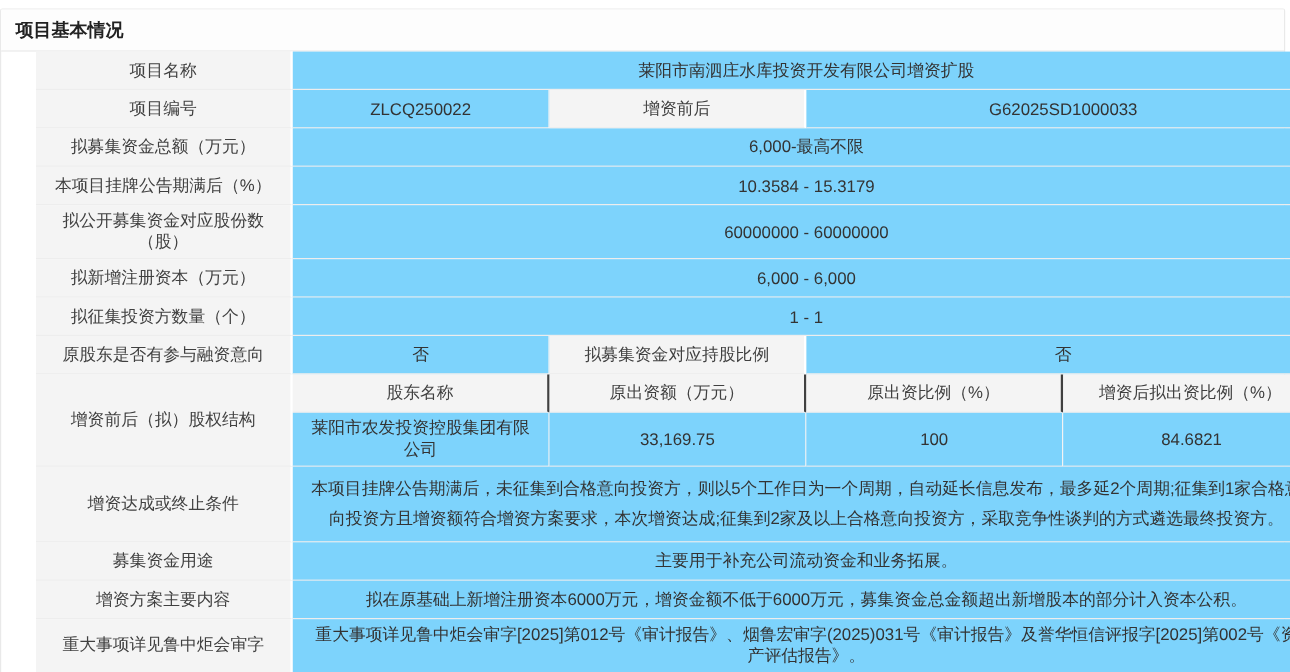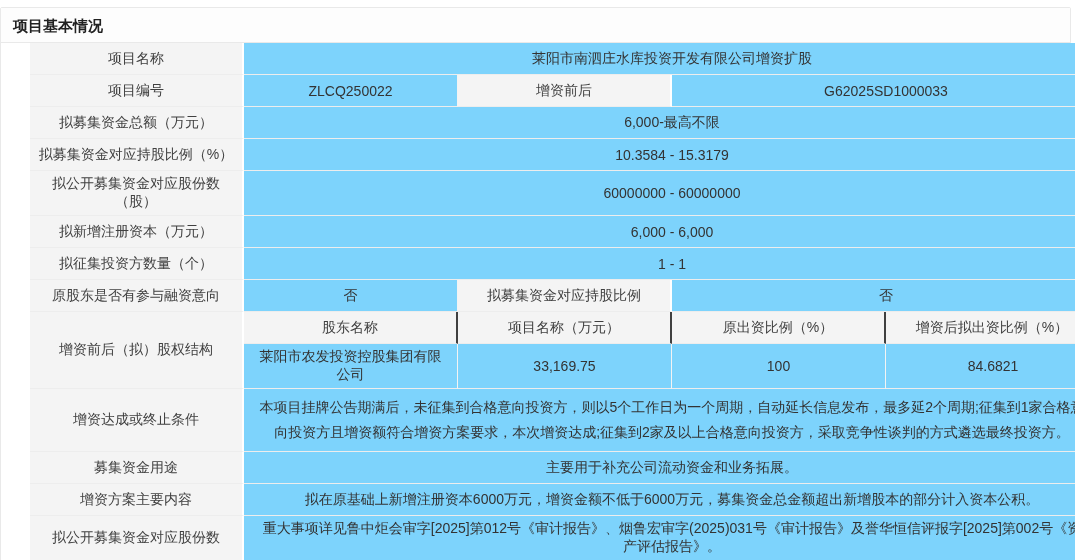--- a/index.html
+++ b/index.html
@@ -93,21 +93,21 @@
       <td class="lbl">增资前后</td>
       <td class="val" colspan="2">G62025SD1000033</td>
     </tr>
 
     <tr>
       <td class="lbl">拟募集资金总额（万元）</td>
       <td class="val" colspan="4">6,000-最高不限</td>
     </tr>
 
     <tr>
-      <td class="lbl">拟募集资金对应持股比例（%）</td>
+      <td class="lbl">本项目挂牌公告期满后（%）</td>
       <td class="val" colspan="4">10.3584 - 15.3179</td>
     </tr>
 
     <tr>
       <td class="lbl">拟公开募集资金对应股份数（股）</td>
       <td class="val" colspan="4">60000000 - 60000000</td>
     </tr>
 
     <tr>
       <td class="lbl">拟新增注册资本（万元）</td>
@@ -122,21 +122,21 @@
     <tr>
       <td class="lbl">原股东是否有参与融资意向</td>
       <td class="val">否</td>
       <td class="lbl">拟募集资金对应持股比例</td>
       <td class="val" colspan="2">否</td>
     </tr>
 
     <tr>
       <td class="lbl" rowspan="2">增资前后（拟）股权结构</td>
       <td class="subhead">股东名称</td>
-      <td class="subhead">项目名称（万元）</td>
+      <td class="subhead">原出资额（万元）</td>
       <td class="subhead">原出资比例（%）</td>
       <td class="subhead">增资后拟出资比例（%）</td>
     </tr>
 
     <tr>
       <td class="val">莱阳市农发投资控股集团有限公司</td>
       <td class="val">33,169.75</td>
       <td class="val">100</td>
       <td class="val">84.6821</td>
     </tr>
@@ -150,19 +150,19 @@
       <td class="lbl">募集资金用途</td>
       <td class="val" colspan="4">主要用于补充公司流动资金和业务拓展。</td>
     </tr>
 
     <tr>
       <td class="lbl">增资方案主要内容</td>
       <td class="val" colspan="4">拟在原基础上新增注册资本6000万元，增资金额不低于6000万元，募集资金总金额超出新增股本的部分计入资本公积。</td>
     </tr>
 
     <tr>
-      <td class="lbl">拟公开募集资金对应股份数</td>
+      <td class="lbl">重大事项详见鲁中炬会审字</td>
       <td class="val" colspan="4">重大事项详见鲁中炬会审字[2025]第012号《审计报告》、烟鲁宏审字(2025)031号《审计报告》及誉华恒信评报字[2025]第002号《资产评估报告》。</td>
     </tr>
 
   </tbody>
     </table>
 </div>
 
 </body></html>

